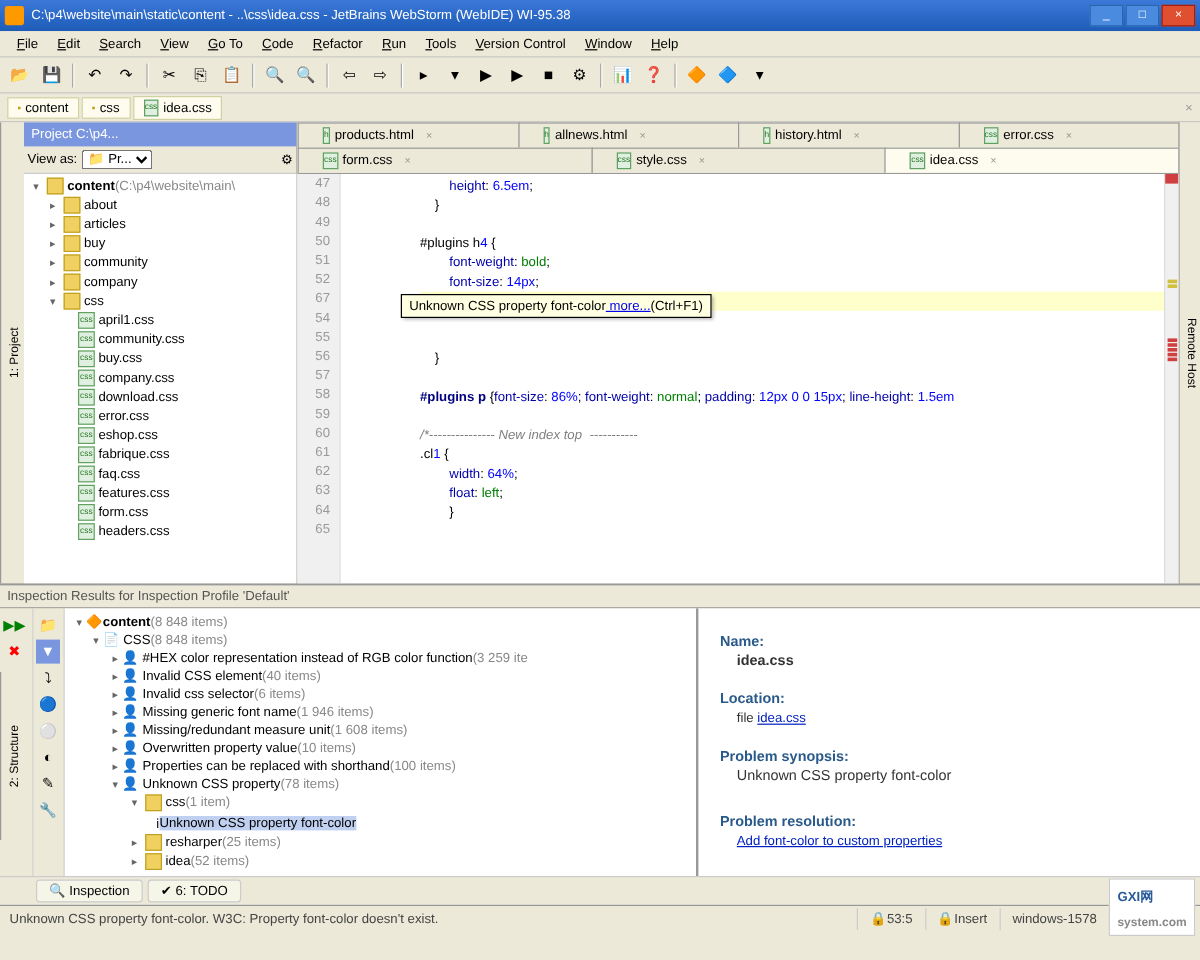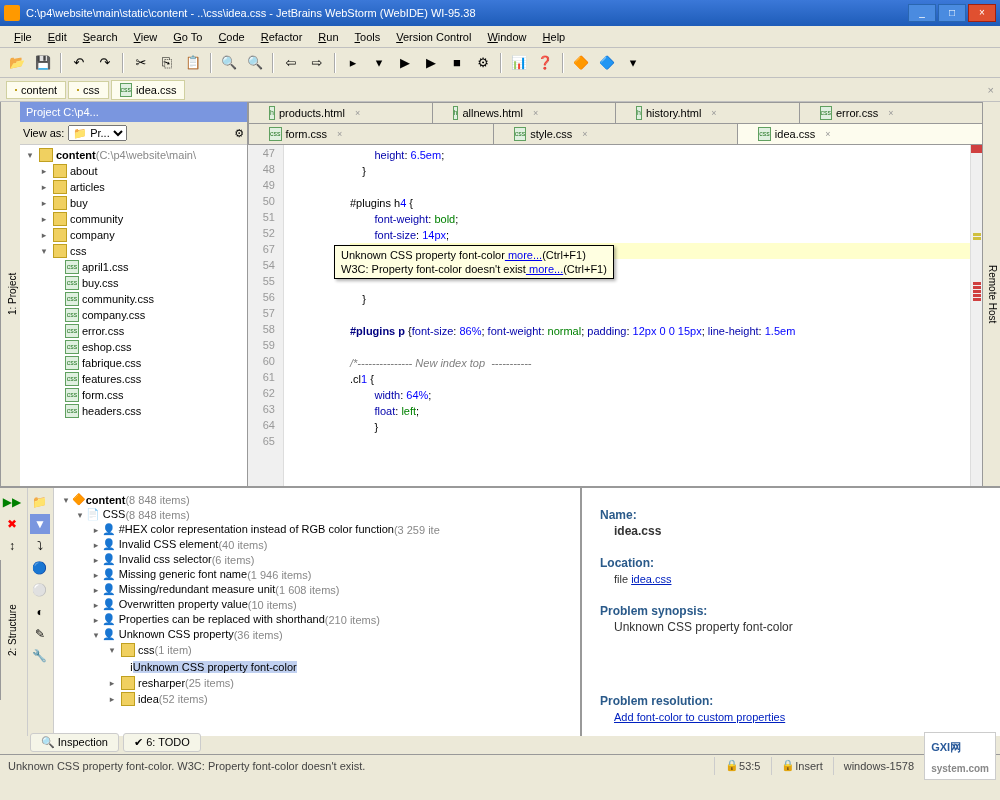--- a/index.html
+++ b/index.html
@@ -165,26 +165,28 @@
           <b>content</b> 
           <span class="gray">(C:\p4\website\main\</span>
         </div>
         <div class="tree-item" style="padding-left:16px"><span class="exp">▸</span><span class="ficon folder-icon"></span>about</div>
         <div class="tree-item" style="padding-left:16px"><span class="exp">▸</span><span class="ficon folder-icon"></span>articles</div>
         <div class="tree-item" style="padding-left:16px"><span class="exp">▸</span><span class="ficon folder-icon"></span>buy</div>
         <div class="tree-item" style="padding-left:16px"><span class="exp">▸</span><span class="ficon folder-icon"></span>community</div>
         <div class="tree-item" style="padding-left:16px"><span class="exp">▸</span><span class="ficon folder-icon"></span>company</div>
         <div class="tree-item" style="padding-left:16px"><span class="exp">▾</span><span class="ficon folder-icon"></span>css</div>
         <div class="tree-item" style="padding-left:40px"><span class="ficon css-icon">css</span>april1.css</div>
+        <div class="tree-item" style="padding-left:40px"><span class="ficon css-icon">css</span>community.css</div>
         <div class="tree-item" style="padding-left:40px"><span class="ficon css-icon">css</span>buy.css</div>
-        <div class="tree-item" style="padding-left:40px"><span class="ficon css-icon">css</span>community.css</div>
         <div class="tree-item" style="padding-left:40px"><span class="ficon css-icon">css</span>company.css</div>
+        <div class="tree-item" style="padding-left:40px"><span class="ficon css-icon">css</span>download.css</div>
         <div class="tree-item" style="padding-left:40px"><span class="ficon css-icon">css</span>error.css</div>
         <div class="tree-item" style="padding-left:40px"><span class="ficon css-icon">css</span>eshop.css</div>
         <div class="tree-item" style="padding-left:40px"><span class="ficon css-icon">css</span>fabrique.css</div>
+        <div class="tree-item" style="padding-left:40px"><span class="ficon css-icon">css</span>faq.css</div>
         <div class="tree-item" style="padding-left:40px"><span class="ficon css-icon">css</span>features.css</div>
         <div class="tree-item" style="padding-left:40px"><span class="ficon css-icon">css</span>form.css</div>
         <div class="tree-item" style="padding-left:40px"><span class="ficon css-icon">css</span>headers.css</div>
       </div>
   </div>
   <div class="editor-area">
     <div class="editor-tabs" id="editor-tabs">
         <div style="display:flex;width:100%">
           <div class="etab" style="flex:1"><span class="ficon css-icon">h</span>products.html<span class="close">×</span></div>
           <div class="etab" style="flex:1"><span class="ficon css-icon">h</span>allnews.html<span class="close">×</span></div>
@@ -216,39 +218,39 @@
           <div style="height:16px">61</div>
           <div style="height:16px">62</div>
           <div style="height:16px">63</div>
           <div style="height:16px">64</div>
           <div style="height:16px">65</div>
         </div>
       <div class="fold"></div>
       <div class="code" id="code"><div style="height:16px">        <span class="prop">height</span>: <span class="str">6.5em</span>;</div><div style="height:16px">    }</div><div style="height:16px"></div><div style="height:16px">#plugins h<span class="str">4</span> {</div><div style="height:16px">        <span class="prop">font-weight</span>: <span class="val">bold</span>;</div><div style="height:16px">        <span class="prop">font-size</span>: <span class="str">14px</span>;</div><div style="height:16px"><span class="hl">        <span class="err">font-color</span>: <span class="val">black</span>;</span></div><div style="height:16px"></div><div style="height:16px"></div><div style="height:16px">    }</div><div style="height:16px"></div><div style="height:16px"><span class="kw">#plugins p</span> {<span class="prop">font-size</span>: <span class="str">86%</span>; <span class="prop">font-weight</span>: <span class="val">normal</span>; <span class="prop">padding</span>: <span class="str">12px</span> <span class="str">0</span> <span class="str">0</span> <span class="str">15px</span>; <span class="prop">line-height</span>: <span class="str">1.5em</span></div><div style="height:16px"></div><div style="height:16px"><span class="cmt">/*--------------- New index top  -----------</span></div><div style="height:16px">.cl<span class="str">1</span> {</div><div style="height:16px">        <span class="prop">width</span>: <span class="str">64%</span>;</div><div style="height:16px">        <span class="prop">float</span>: <span class="val">left</span>;</div><div style="height:16px">        }</div><div style="height:16px"></div></div>
       <div class="tooltip">
         <div><span>Unknown CSS property font-color</span><a> more...</a><span>(Ctrl+F1)</span></div>
-        <div><span>W3C: Property font-color doesn't exist</span><a> more...</a><span>(Ctrl+F1)</span></div>
       </div>
       <div class="err-stripe">
         <div style="height:8px;background:#d04040;margin-bottom:80px"></div>
         <div class="mark y"></div>
           <div class="mark y"></div>
         <div style="height:40px"></div>
         <div class="mark r"></div>
           <div class="mark r"></div>
           <div class="mark r"></div>
           <div class="mark r"></div>
           <div class="mark r"></div>
       </div>
     </div>
   </div>
   <div class="right-tab">Remote Host</div>
 </div>
 
 <div class="bottom-panel">
+  <div class="hdr"><span>Inspection Results for Inspection Profile 'Default'</span></div>
   <div class="bottom-content">
     <div class="bleft">
       <div class="ibtn" style="color:green">▶▶</div>
       <div class="ibtn" style="color:red">✖</div>
       <div class="ibtn">↕</div>
       <div class="ibtn">↑</div>
       <div class="ibtn">↓</div>
       <div class="ibtn">📤</div>
       <div class="ibtn">⚙</div>
       <div class="ibtn">❓</div>
@@ -265,35 +267,35 @@
     </div>
     <div class="inspection-tree" id="inspection-tree">
         <div class="tree-item"><span class="exp">▾</span>🔶 <b>content</b> <span class="gray">(8 848 items)</span></div>
         <div class="tree-item" style="padding-left:16px"><span class="exp">▾</span>📄 CSS <span class="gray">(8 848 items)</span></div>
         <div class="tree-item" style="padding-left:32px"><span class="exp">▸</span>👤 #HEX color representation instead of RGB color function <span class="gray">(3 259 ite</span></div>
         <div class="tree-item" style="padding-left:32px"><span class="exp">▸</span>👤 Invalid CSS element <span class="gray">(40 items)</span></div>
         <div class="tree-item" style="padding-left:32px"><span class="exp">▸</span>👤 Invalid css selector <span class="gray">(6 items)</span></div>
         <div class="tree-item" style="padding-left:32px"><span class="exp">▸</span>👤 Missing generic font name <span class="gray">(1 946 items)</span></div>
         <div class="tree-item" style="padding-left:32px"><span class="exp">▸</span>👤 Missing/redundant measure unit <span class="gray">(1 608 items)</span></div>
         <div class="tree-item" style="padding-left:32px"><span class="exp">▸</span>👤 Overwritten property value <span class="gray">(10 items)</span></div>
-        <div class="tree-item" style="padding-left:32px"><span class="exp">▸</span>👤 Properties can be replaced with shorthand <span class="gray">(210 items)</span></div>
-        <div class="tree-item" style="padding-left:32px"><span class="exp">▾</span>👤 Unknown CSS property <span class="gray">(36 items)</span></div>
+        <div class="tree-item" style="padding-left:32px"><span class="exp">▸</span>👤 Properties can be replaced with shorthand <span class="gray">(100 items)</span></div>
+        <div class="tree-item" style="padding-left:32px"><span class="exp">▾</span>👤 Unknown CSS property <span class="gray">(78 items)</span></div>
         <div class="tree-item" style="padding-left:48px"><span class="exp">▾</span><span class="ficon folder-icon"></span>css <span class="gray">(1 item)</span></div>
         <div class="tree-item" style="padding-left:72px">ℹ <span class="sel">Unknown CSS property font-color</span></div>
         <div class="tree-item" style="padding-left:48px"><span class="exp">▸</span><span class="ficon folder-icon"></span>resharper <span class="gray">(25 items)</span></div>
         <div class="tree-item" style="padding-left:48px"><span class="exp">▸</span><span class="ficon folder-icon"></span>idea <span class="gray">(52 items)</span></div>
       </div>
     <div class="detail-panel">
       <h4>Name:</h4>
       <p style="font-weight:bold">idea.css</p>
       <h4 style="margin-top:18px">Location:</h4>
       <p><span>file </span><a>idea.css</a></p>
       <h4 style="margin-top:18px">Problem synopsis:</h4>
       <p>Unknown CSS property font-color</p>
-      <h4 style="margin-top:60px">Problem resolution:</h4>
+      <h4 style="margin-top:24px">Problem resolution:</h4>
       <p><a>Add font-color to custom properties</a></p>
     </div>
   </div>
 </div>
 
 <div class="sidebar-tab" style="position:absolute;left:0;top:560px;height:140px">2: Structure</div>
 
 <div class="bottom-tabs">
   <div class="btab">🔍 <span>Inspection</span></div>
   <div class="btab">✔ <span>6: TODO</span></div>

